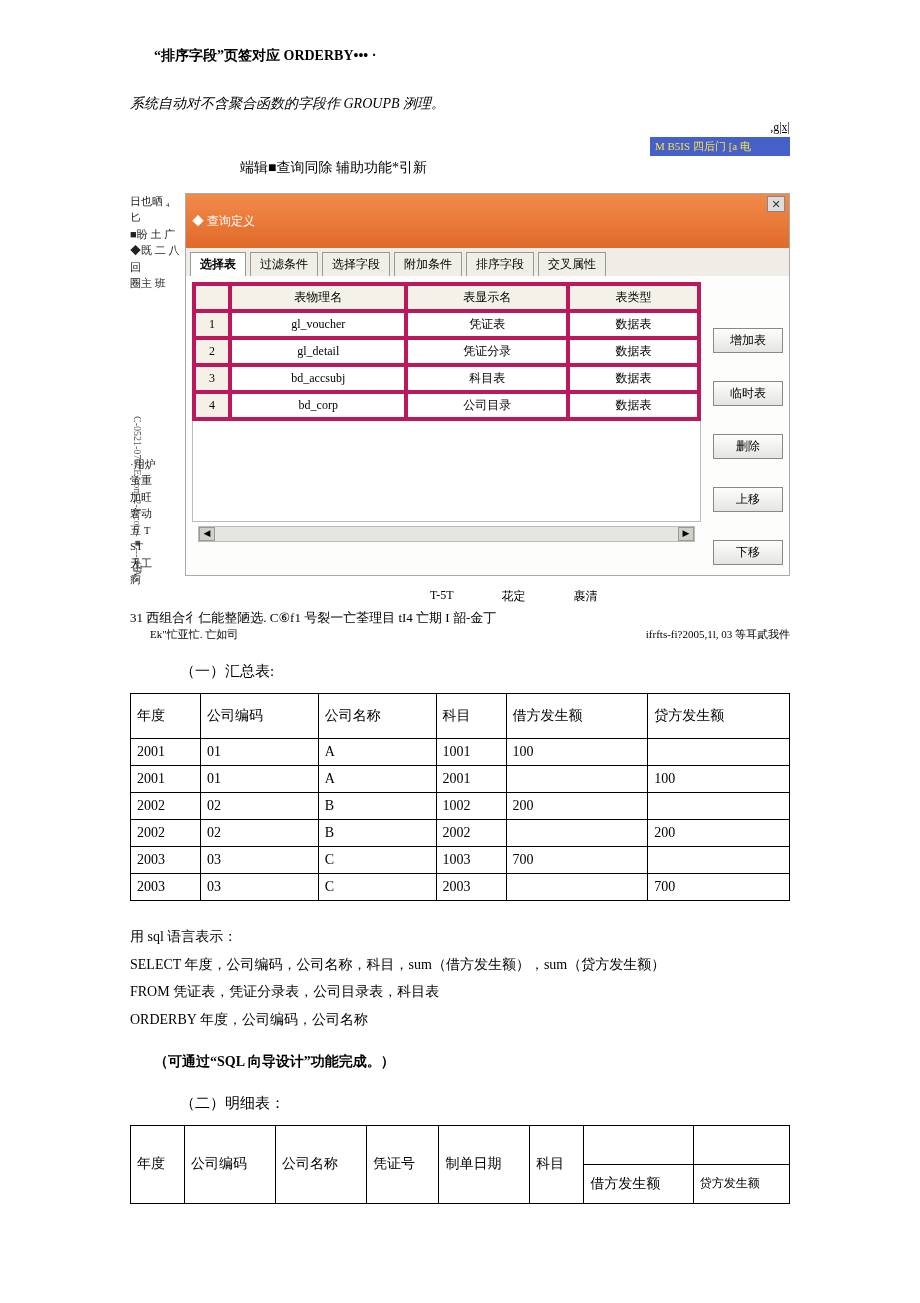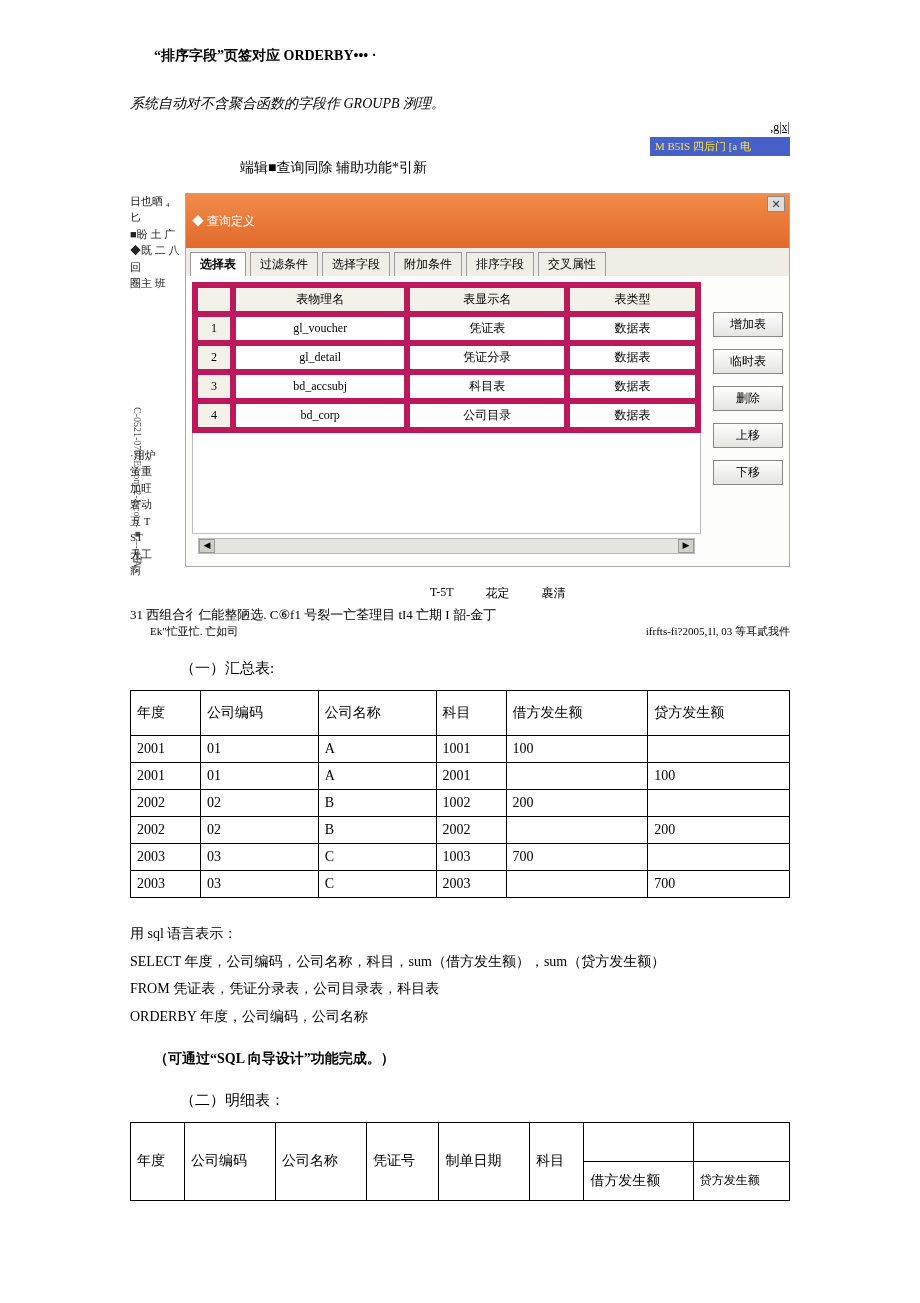--- a/index.html
+++ b/index.html
@@ -89,38 +89,38 @@
       flex: 1;
       padding: 6px;
     }
     .grid-table {
       width: 100%;
       border-collapse: collapse;
       font-size: 12px;
       background: #fff;
     }
     .grid-table th, .grid-table td {
-      border: 6px solid #be185d;
+      border: 4px solid #be185d;
       padding: 3px 6px;
       text-align: center;
     }
     .grid-table th {
       background: #f3f1e8;
       font-weight: normal;
     }
     .grid-idx {
       width: 20px;
       background: #f3f1e8;
     }
     .btn-col {
       width: 70px;
       padding: 10px 6px;
       display: flex;
       flex-direction: column;
-      gap: 12px;
+      gap: 28px;
     }
     .btn {
       border: 1px solid #888;
       background: linear-gradient(#fefefe,#e4e4e0);
       font-size: 12px;
       padding: 3px 4px;
       text-align: center;
       cursor: pointer;
     }
     .scrollbar-h {
@@ -134,23 +134,22 @@
       position: absolute;
       top: 0; width: 14px; height: 12px;
       background: #d0d0c8;
       border: 1px solid #999;
       font-size: 9px; text-align: center;
     }
     .scrollbar-h .thumb-l { left: 0; }
     .scrollbar-h .thumb-r { right: 0; }
     .below-dlg {
       font-size: 12px;
-      margin-top: 6px;
       display: flex;
-      gap: 32px;
+      gap: 48px;
       padding-left: 300px;
     }
     .footer-scrap {
       font-size: 13px;
       margin-top: 4px;
     }
     .footer-row { display: flex; justify-content: space-between; font-size: 11px; }
     .section-heading {
       margin: 20px 0 12px 50px;
       font-size: 15px;

